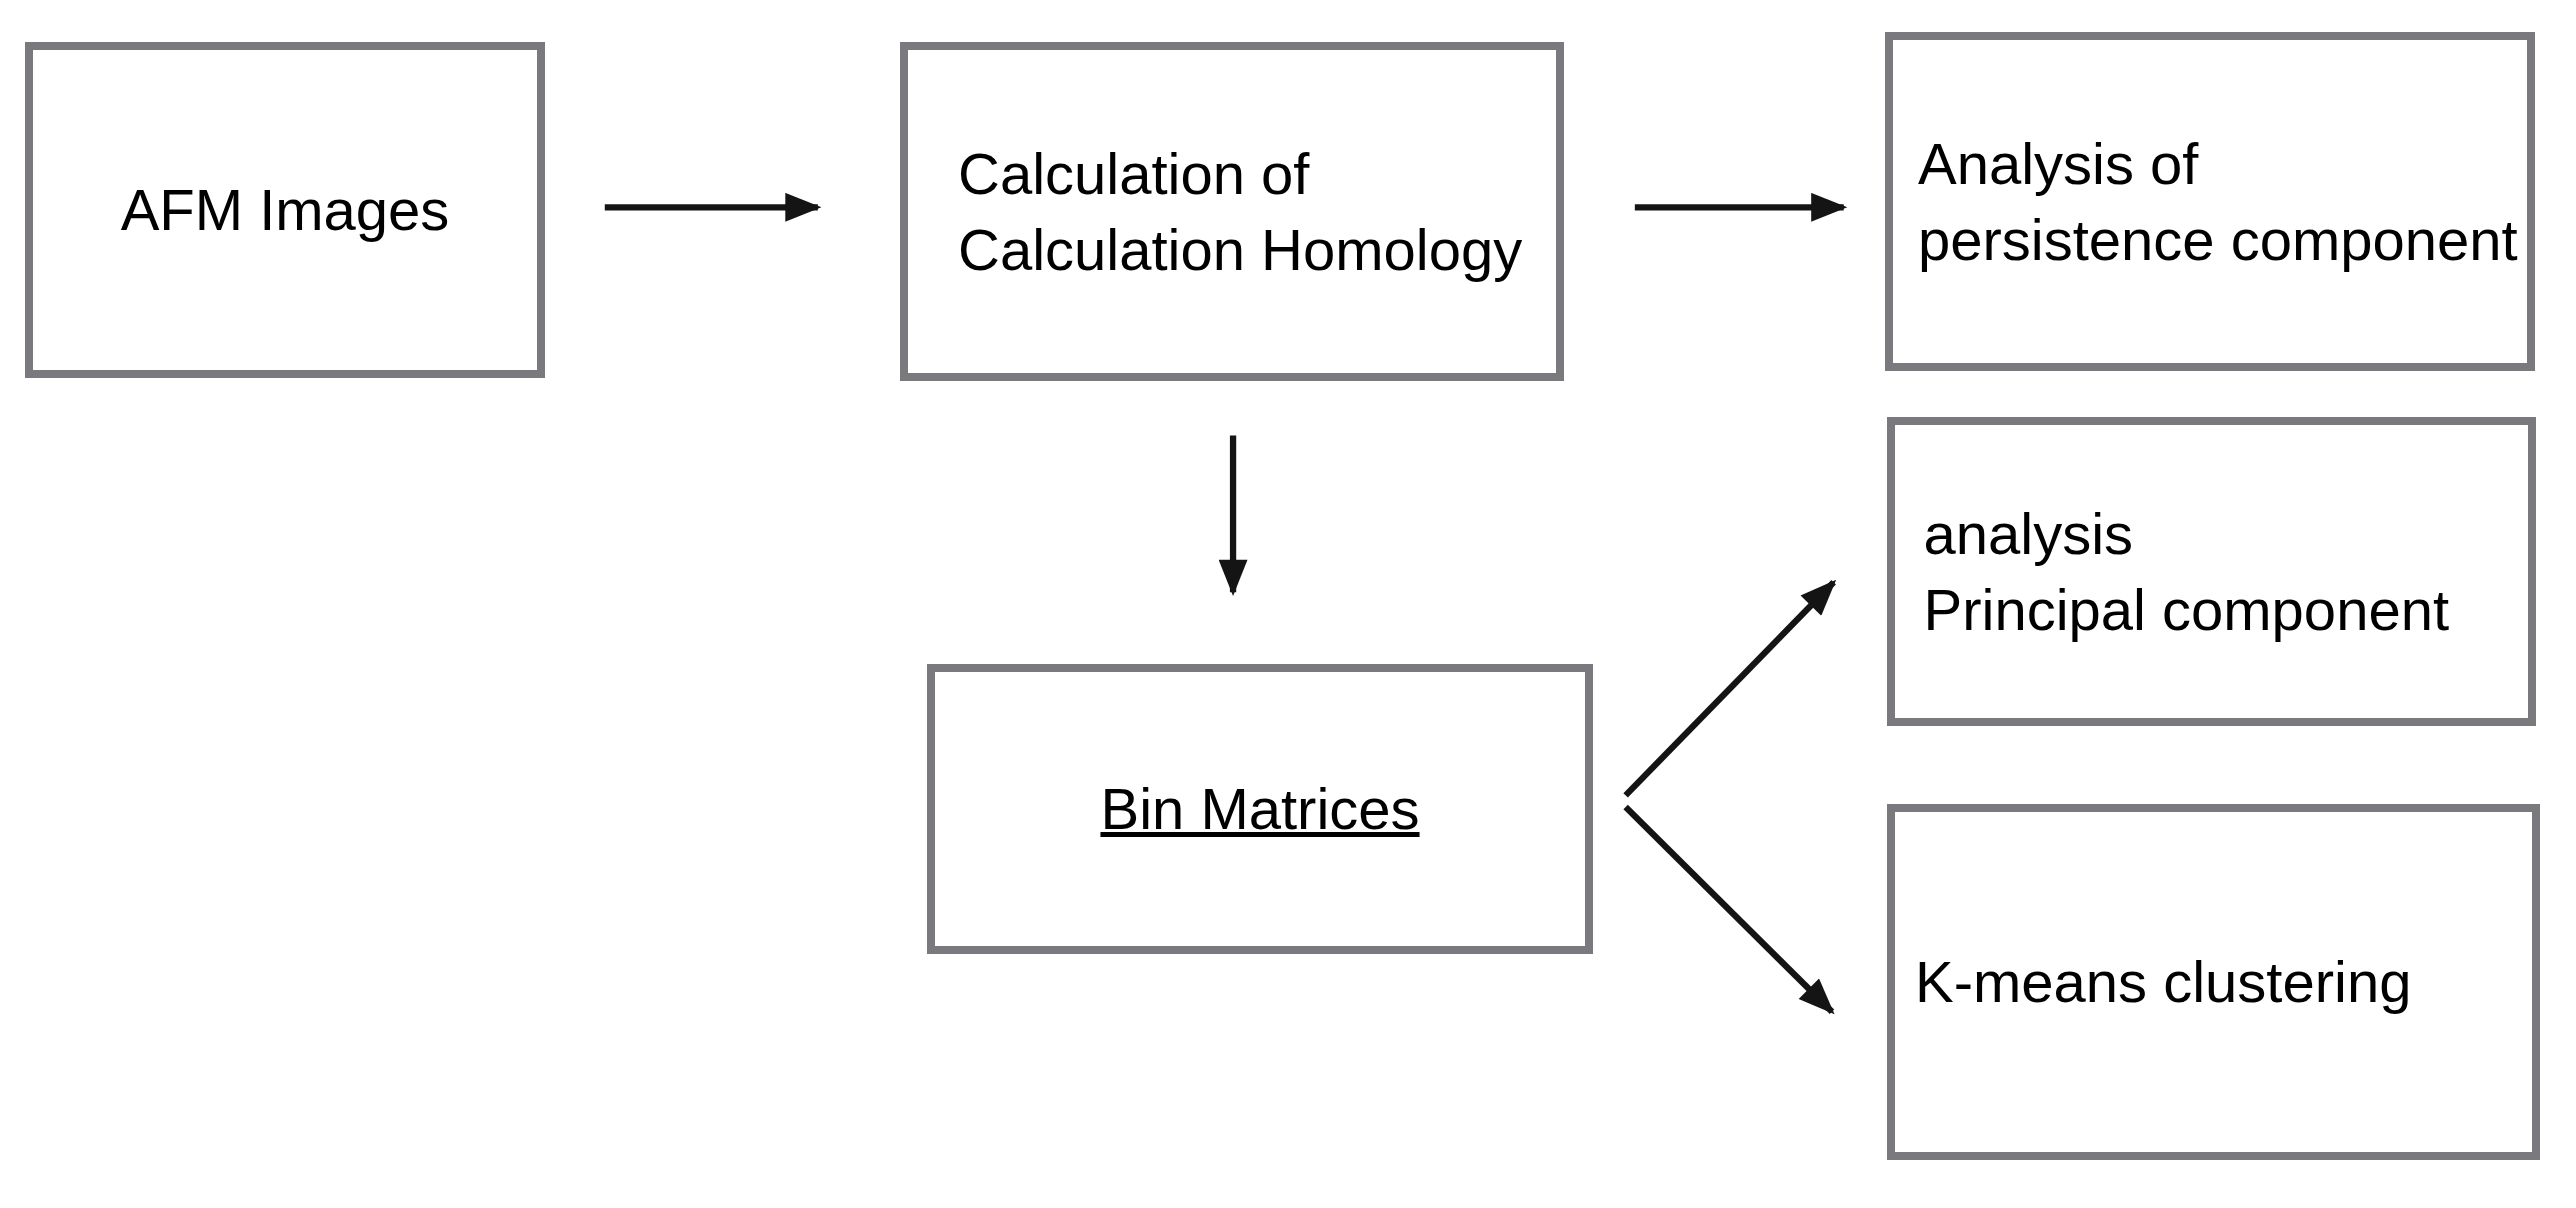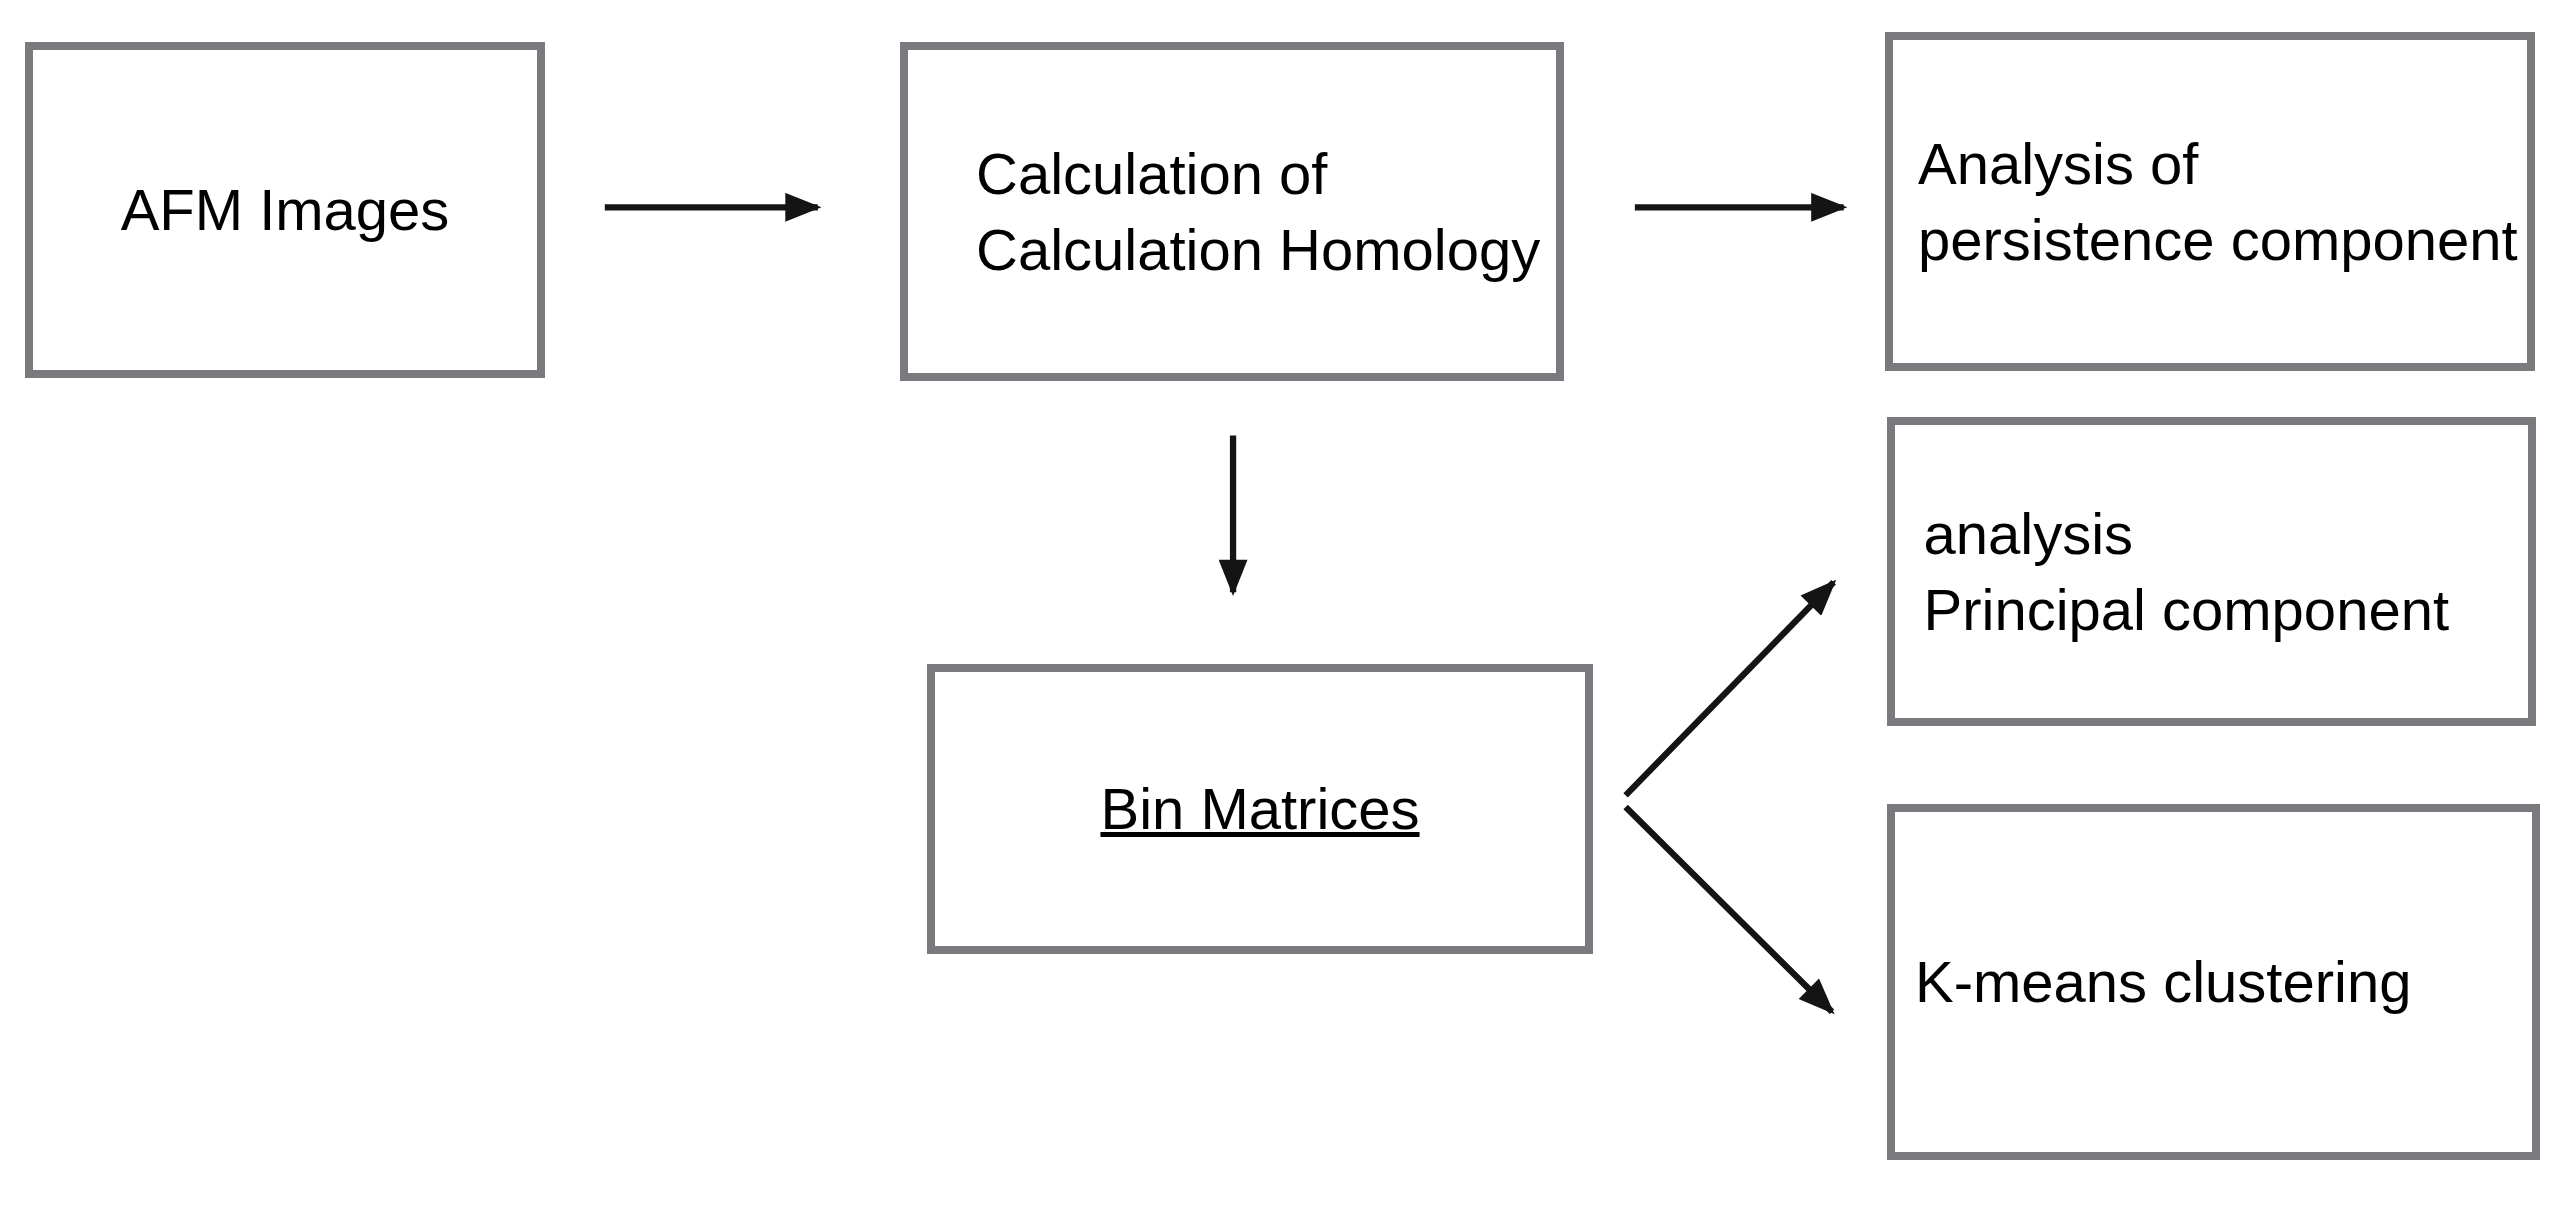--- a/index.html
+++ b/index.html
@@ -40,21 +40,21 @@
   .node.align-center {
     align-items: center;
     text-align: center;
   }
   .node.align-left {
     align-items: flex-start;
     text-align: left;
   }
   
   #node-afm      { left: 25px;   top: 42px;  width: 520px; height: 336px; }
-  #node-calc     { left: 900px; top: 42px;  width: 664px; height: 339px; padding-left: 68px; }
+  #node-calc     { left: 900px; top: 42px;  width: 664px; height: 339px; padding-left: 50px; }
   #node-analysis { left: 1885px; top: 32px;  width: 650px; height: 339px; padding-left: 25px; }
   #node-bin      { left: 927px; top: 664px; width: 666px; height: 290px; text-decoration: underline; }
   #node-pca      { left: 1887px; top: 417px; width: 649px; height: 309px; padding-left: 28.5px; }
   #node-kmeans   { left: 1887px; top: 804px; width: 653px; height: 356px; padding-left: 20px; }
 </style>
 </head>
 <body>
 
 <div class="canvas">
 

